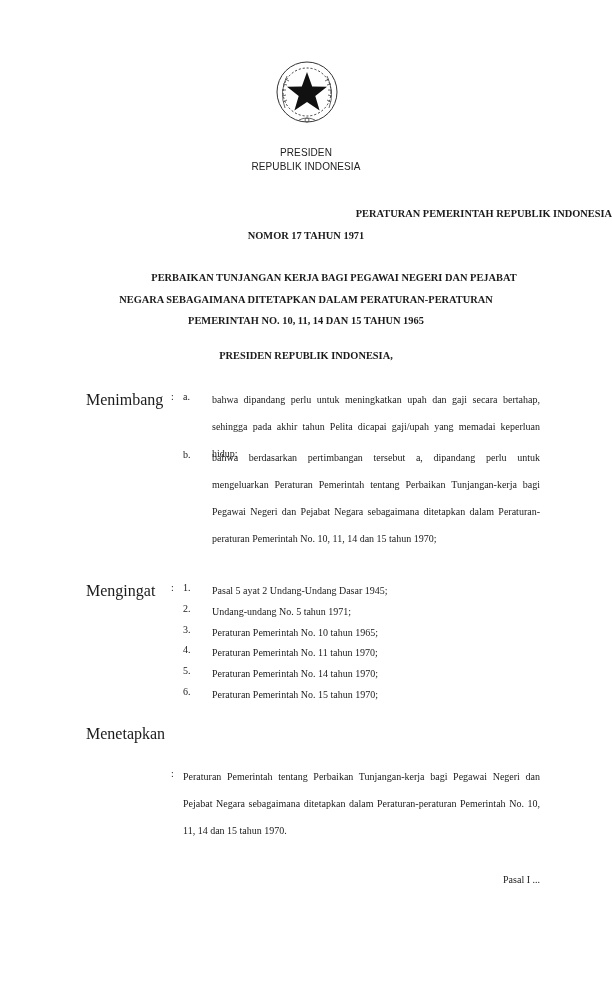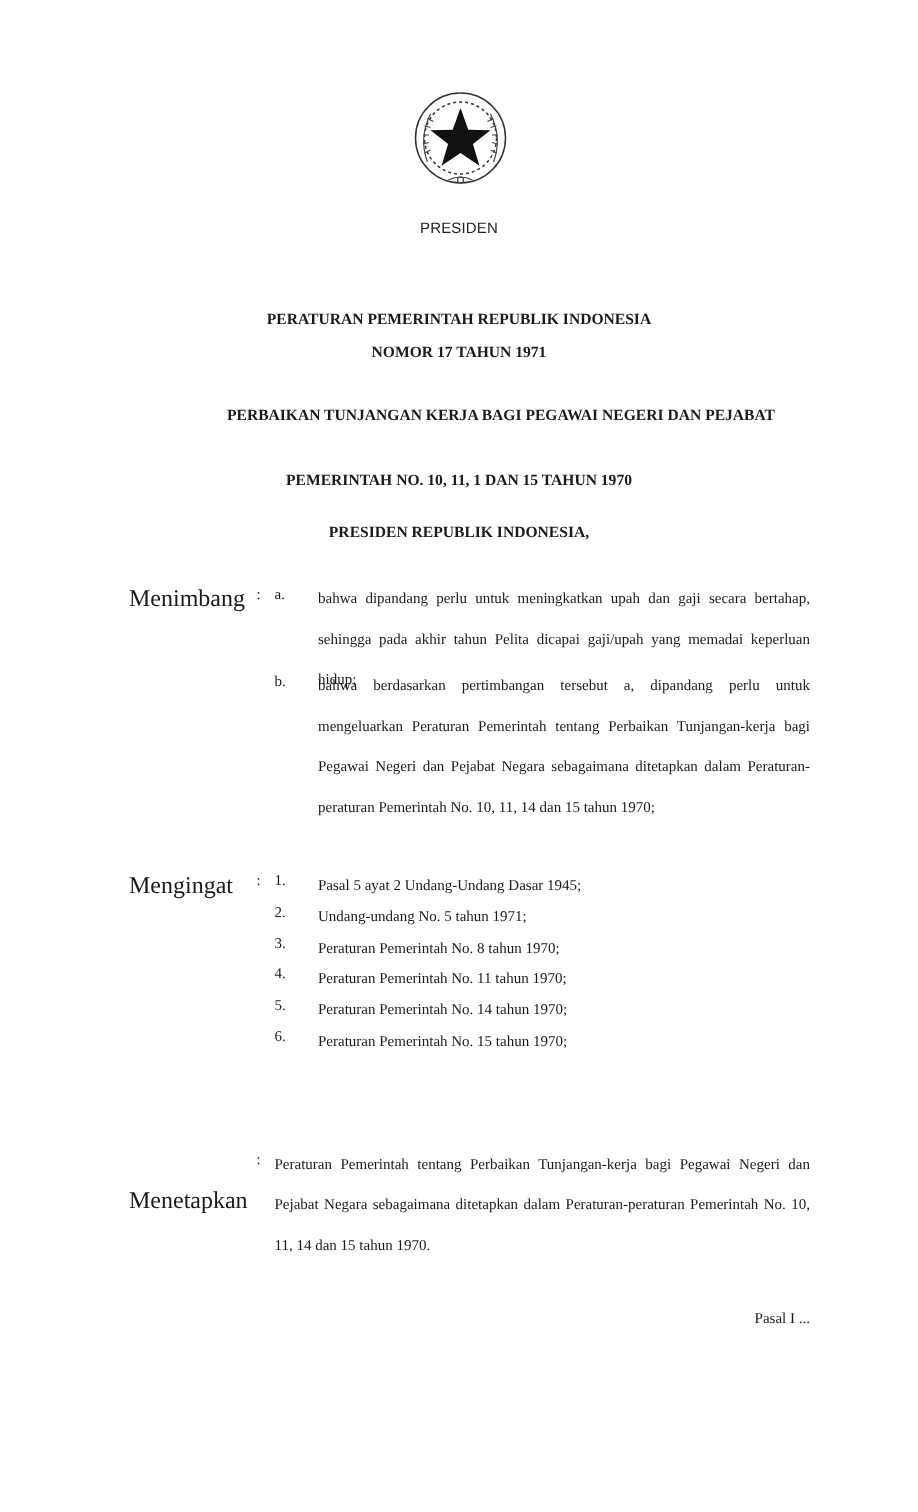--- a/index.html
+++ b/index.html
@@ -8,21 +8,21 @@
   .page { position:absolute; left:0; top:0; width:612px; height:1008px;border-radius:10px; }
 
   .emblem { position:absolute; left:271px; top:58px; width:72px; height:72px; }
   .emblem-cap { position:absolute; left:0; width:612px; text-align:center;
                 font-family:"Liberation Sans", sans-serif; font-size:10px; color:#222; letter-spacing:0.1px; }
   .cap1 { top:147px; }
   .cap2 { top:161px; }
 
   .title-line { position:absolute; left:0; width:612px; text-align:center;
                 font-weight:bold; font-size:10.4px; }
-  .t1 { top:208px; }
+  .t1 { top:208px;text-align:right; }
   .t2 { top:230px; }
   .t3 { top:251px; }
   .t4 { top:272px;margin-left:28px; }
   .t5 { top:294px; }
   .t6 { top:315px; }
   .t7 { top:350px; }
   .label { position:absolute; left:86px; font-size:16px; }
   .colon { position:absolute; left:171px; font-size:10px; }
   .marker { position:absolute; left:183px; font-size:10px; }
   .body-text { position:absolute; left:212px; width:328px; text-align:justify;
@@ -46,25 +46,27 @@
       <path d="M14 50 Q8 34 16 18"></path>
       <path d="M58 50 Q64 34 56 18"></path>
       <path d="M12 44 l4 -2 M11 38 l4 -1 M11 32 l4 0 M12 26 l4 1 M14 21 l4 2"></path>
       <path d="M60 44 l-4 -2 M61 38 l-4 -1 M61 32 l-4 0 M60 26 l-4 1 M58 21 l-4 2"></path>
       <path d="M28 62 Q36 58 44 62"></path>
       <circle cx="36" cy="62" r="2"></circle>
     </g>
     <polygon fill="#111" points="36,14 41.2,28.5 56,28.8 44.3,38 48.6,52.5 36,44 23.4,52.5 27.7,38 16,28.8 30.8,28.5"></polygon>
   </svg>
   <div class="emblem-cap cap1">PRESIDEN</div>
+  <div class="emblem-cap cap2">REPUBLIK INDONESIA</div>
 
   <div class="title-line t1">PERATURAN PEMERINTAH REPUBLIK INDONESIA</div>
   <div class="title-line t2">NOMOR 17 TAHUN 1971</div>
   <div class="title-line t4">PERBAIKAN TUNJANGAN KERJA BAGI PEGAWAI NEGERI DAN PEJABAT</div>
-  <div class="title-line t6">PEMERINTAH NO. 10, 11, 1 DAN 15 TAHUN 1970</div>
+  <div class="title-line t5">NEGARA SEBAGAIMANA DITETAPKAN DALAM PERATURAN-PERATURAN</div>
+  <div class="title-line t6">PEMERINTAH NO. 10, 11, 14 DAN 15 TAHUN 1965</div>
   <div class="title-line t7">PRESIDEN REPUBLIK INDONESIA,</div>
 
   <div>
     <div class="label" style="top:391px">Menimbang</div>
     <div class="colon" style="top:391px">:</div>
     <div class="marker" style="top:391px">a.</div>
     <div class="body-text" style="top:386px">bahwa dipandang perlu untuk meningkatkan upah dan gaji secara bertahap, sehingga pada akhir tahun Pelita dicapai gaji/upah yang memadai keperluan hidup;</div>
     <div class="marker" style="top:449px">b.</div>
     <div class="body-text" style="top:444px">bahwa berdasarkan pertimbangan tersebut a, dipandang perlu untuk mengeluarkan Peraturan Pemerintah tentang Perbaikan Tunjangan-kerja bagi Pegawai Negeri dan Pejabat Negara sebagaimana ditetapkan dalam Peraturan-peraturan Pemerintah  No. 10,  11,  14 dan  15 tahun 1970;</div>
   </div>
@@ -73,33 +75,33 @@
     <div class="label" style="top:582px">Mengingat</div>
     <div class="colon" style="top:582px">:</div>
 
     <div class="marker" style="top:582px">1.</div>
     <div class="body-text" style="top:577px">Pasal 5 ayat 2 Undang-Undang Dasar 1945;</div>
 
     <div class="marker" style="top:603px">2.</div>
     <div class="body-text" style="top:598px">Undang-undang  No. 5 tahun 1971;</div>
 
     <div class="marker" style="top:624px">3.</div>
-    <div class="body-text" style="top:619px">Peraturan Pemerintah  No. 8 tahun 1970;</div>
+    <div class="body-text" style="top:619px">Peraturan Pemerintah  No. 10 tahun 1965;</div>
 
     <div class="marker" style="top:644px">4.</div>
     <div class="body-text" style="top:639px">Peraturan Pemerintah  No. 11 tahun 1970;</div>
 
     <div class="marker" style="top:665px">5.</div>
     <div class="body-text" style="top:660px">Peraturan Pemerintah  No. 14 tahun 1970;</div>
 
     <div class="marker" style="top:686px">6.</div>
     <div class="body-text" style="top:681px">Peraturan Pemerintah  No. 15 tahun 1970;</div>
   </div>
 
 
   <div>
-    <div class="label" style="top:792px">Menetapkan</div>
+    <div class="label" style="top:725px">Menetapkan</div>
     <div class="colon" style="top:768px">:</div>
     <div class="body-text wide" style="top:763px">Peraturan Pemerintah tentang Perbaikan Tunjangan-kerja bagi Pegawai Negeri dan Pejabat Negara sebagaimana ditetapkan dalam Peraturan-peraturan Pemerintah No. 10, 11, 14 dan 15 tahun 1970.</div>
   </div>
 
   <div class="footer-ref">Pasal I ...</div>
 </div>
 
 </body></html>

